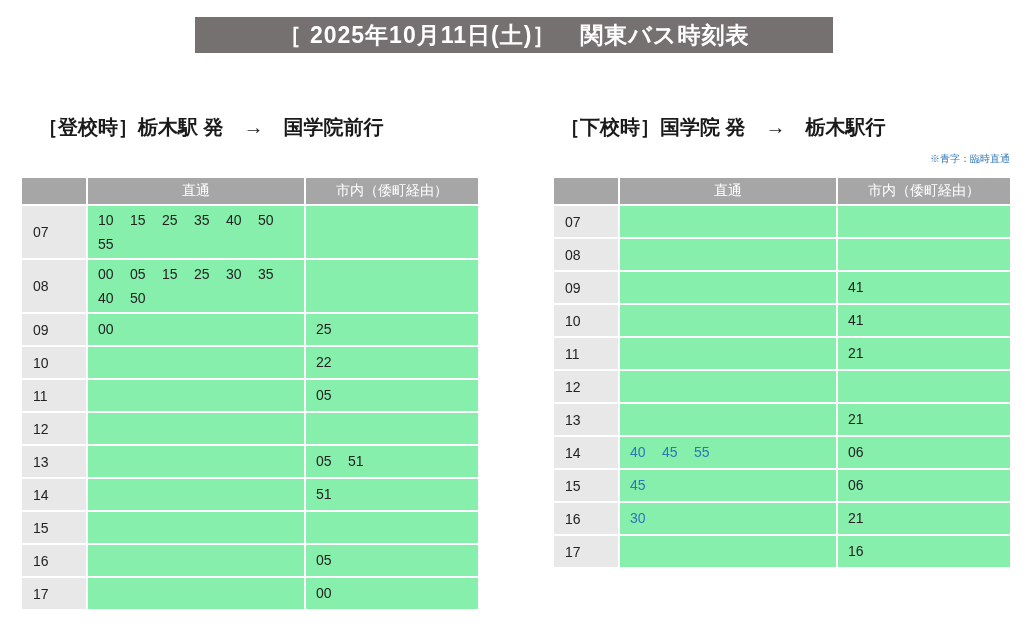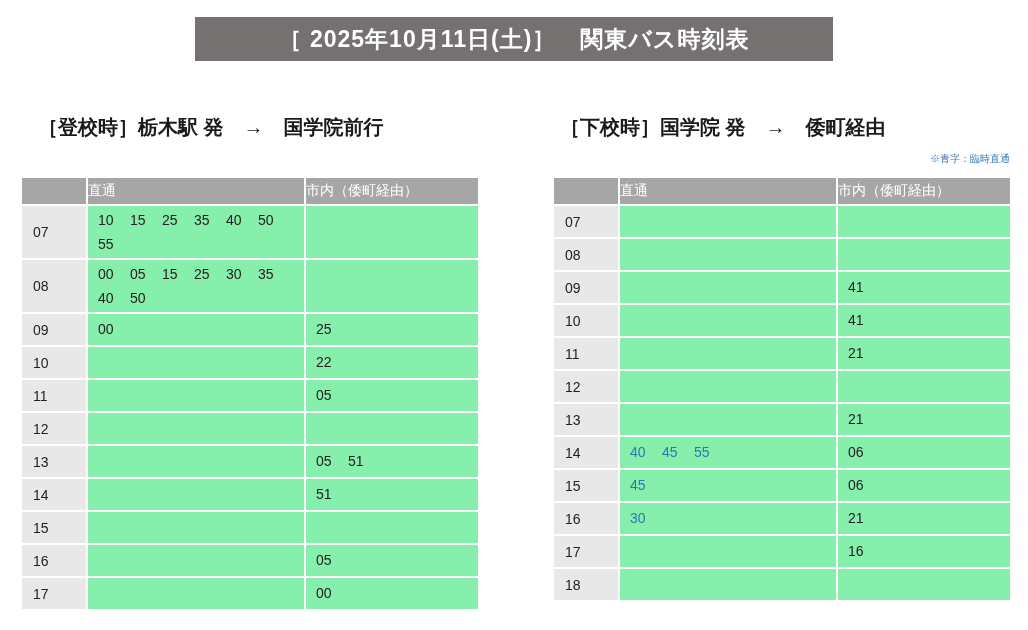--- a/index.html
+++ b/index.html
@@ -15,21 +15,21 @@
     color: #222222;
     overflow: hidden;
   }
 
   
   .title-bar {
     position: absolute;
     left: 195px;
     top: 17px;
     width: 638px;
-    height: 44px;
+    height: 36px;
     background: #767171;
     color: #ffffff;
     display: flex;
     align-items: center;
     justify-content: center;
     font-size: 23px;
     font-weight: bold;
     letter-spacing: 1px;
     white-space: pre;
   }
@@ -73,21 +73,21 @@
     font-size: 14px;
     font-weight: normal;
     vertical-align: middle;
   }
   thead th {
     background: #a6a6a6;
     color: #ffffff;
     height: 26px;
     font-size: 14px;
     font-weight: normal;
-    text-align: left;
+    text-align: center;
   }
   thead th.blank { background: #a6a6a6; }
 
   tbody td.hour {
     background: #e8e8e8;
     text-align: left;
     padding-left: 11px;
     color: #222222;
   }
   tbody td.mins {
@@ -103,21 +103,21 @@
   .m { display: inline-block; min-width: 18px; margin-right: 14px; }
   .m.blue { color: #2e75b6; }
   .m:last-child { margin-right: 0; }
 </style>
 </head>
 <body>
 
 <div class="title-bar">［ 2025年10月11日(土)］　関東バス時刻表</div>
 
 <div class="sec-head left">［登校時］栃木駅 発　→　国学院前行</div>
-<div class="sec-head right">［下校時］国学院 発　→　倭町経由</div>
+<div class="sec-head right">［下校時］国学院 発　→　栃木駅行</div>
 <div class="note">※青字：臨時直通</div>
 
 <table class="tbl-wrap left">
   <colgroup>
       <col style="width:66px">
       <col style="width:218px">
       <col style="width:174px">
     </colgroup>
   <thead>
     <tr>
@@ -247,19 +247,14 @@
       <tr class="short">
         <td class="hour">16</td>
         <td class="mins"><span class="m blue">30</span></td>
         <td class="mins"><span class="m">21</span></td>
       </tr>
       <tr class="short">
         <td class="hour">17</td>
         <td class="mins"></td>
         <td class="mins"><span class="m">16</span></td>
       </tr>
-      <tr class="short">
-        <td class="hour">18</td>
-        <td class="mins"></td>
-        <td class="mins"></td>
-      </tr>
     </tbody>
 </table>
 
 </body></html>

